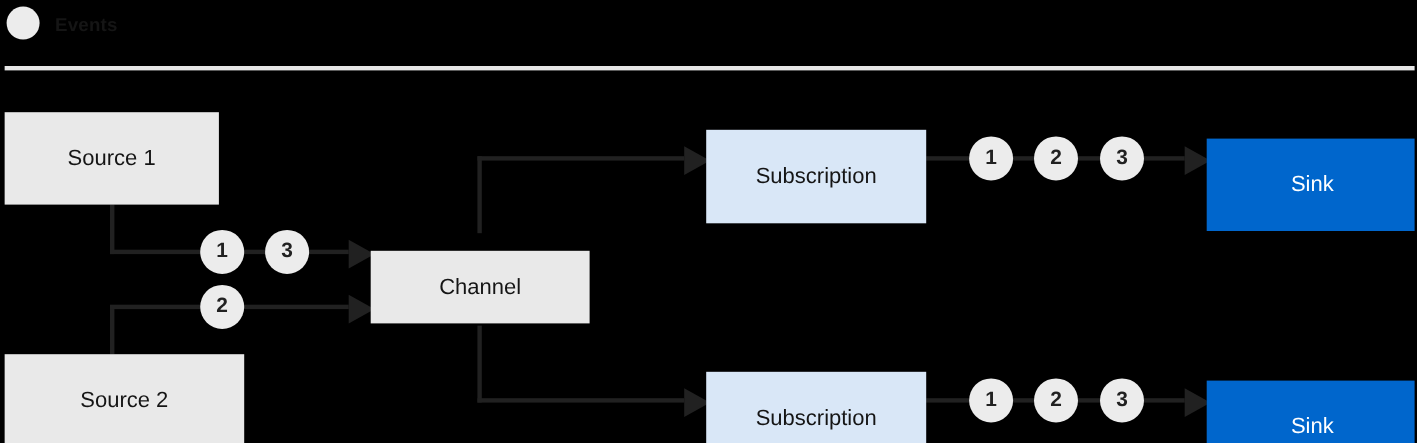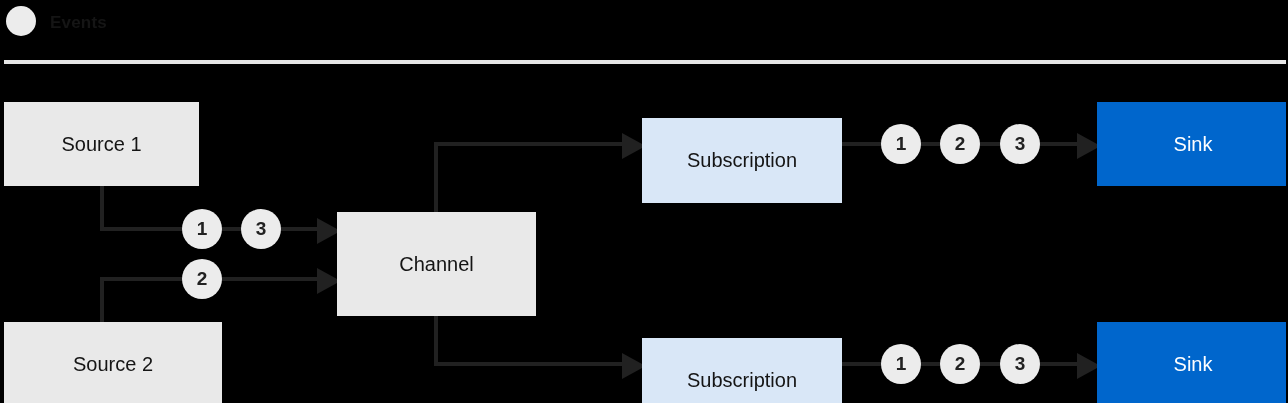--- a/index.html
+++ b/index.html
@@ -42,21 +42,21 @@
   }
 
   
   .node {
     position: absolute;
     display: flex; align-items: center; justify-content: center;
     font-size: 20px; color: var(--text_dark);
   }
   .node.gray  { background: var(--node_gray); }
   .node.lblue { background: var(--node_light_blue); margin-top: 16px; }
-  .node.blue  { background: var(--node_blue); color: var(--text_light); }
+  .node.blue  { background: var(--node_blue); color: var(--text_light); margin-top: 24px; }
 
   
   .line { position: absolute; background: var(--line); }
   .arrow {
     position: absolute; width: 0; height: 0;
     border-top: 11px solid transparent;
     border-bottom: 11px solid transparent;
     border-left: 20px solid var(--line);
   }
 
@@ -99,21 +99,21 @@
 
   <div class="line" style="left:838px; top:358px; width:235px; height:4px;"></div>
   <div class="arrow" style="left:1073px; top:349px;"></div>
 
   <div class="node gray" style="left:0; top:98px; width:195px; height:84px;">
     <span>Source 1</span>
   </div>
   <div class="node gray" style="left:0; top:318px; width:218px; height:85px;">
     <span>Source 2</span>
   </div>
-  <div class="node gray" style="left:333px; top:208px; width:199px; height:104px;">
+  <div class="node gray" style="left:333px; top:224px; width:199px; height:66px;">
     <span>Channel</span>
   </div>
   <div class="node lblue" style="left:638px; top:98px; width:200px; height:85px;">
     <span>Subscription</span>
   </div>
   <div class="node lblue" style="left:638px; top:318px; width:200px; height:85px;">
     <span>Subscription</span>
   </div>
   <div class="node blue" style="left:1093px; top:98px; width:192px; height:84px;">
     <span>Sink</span>

